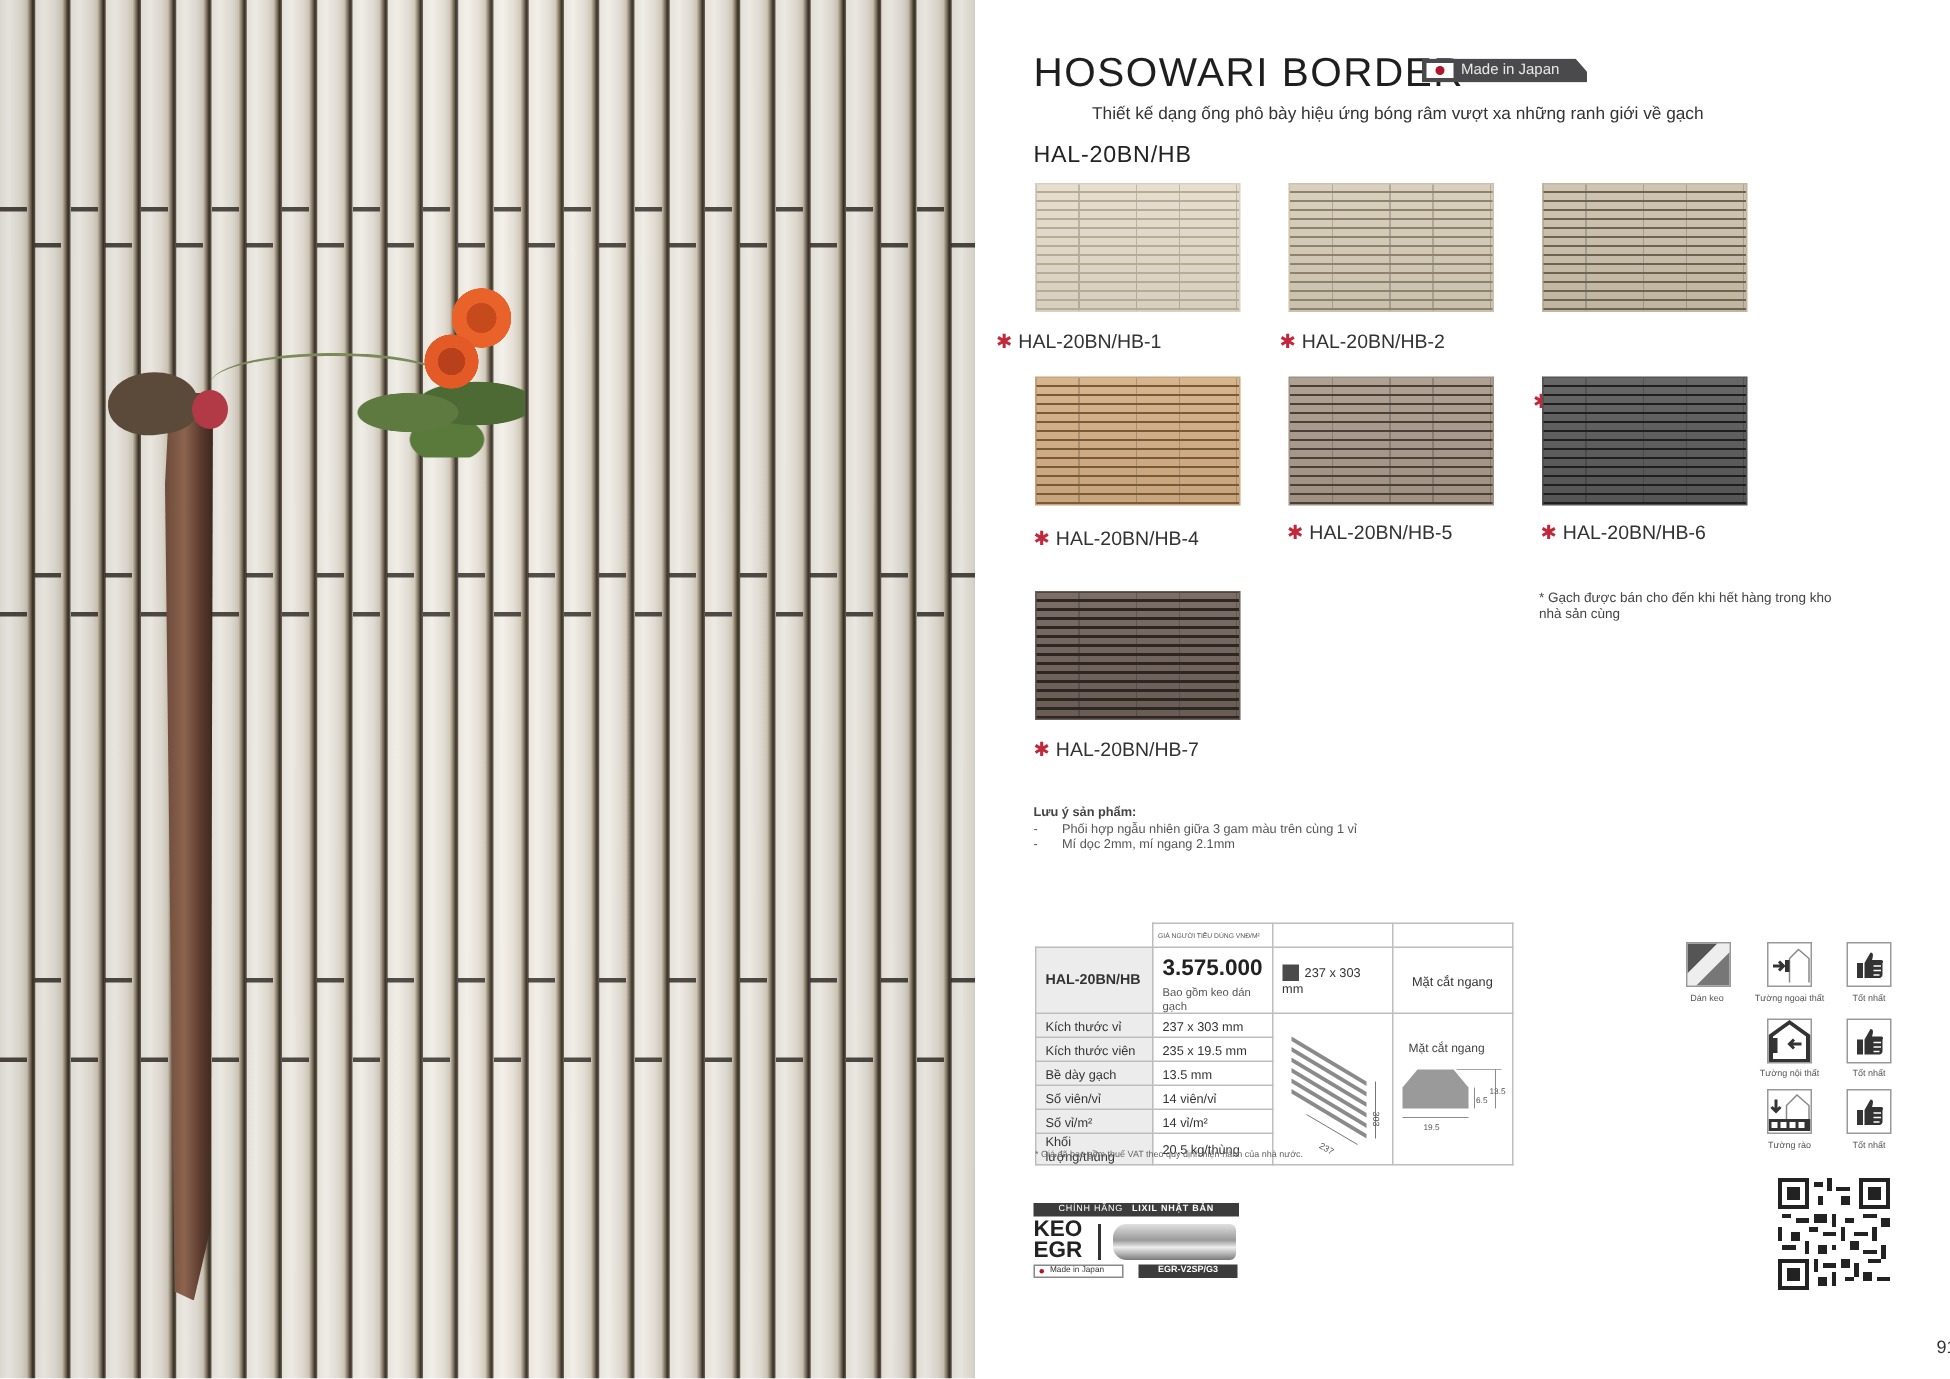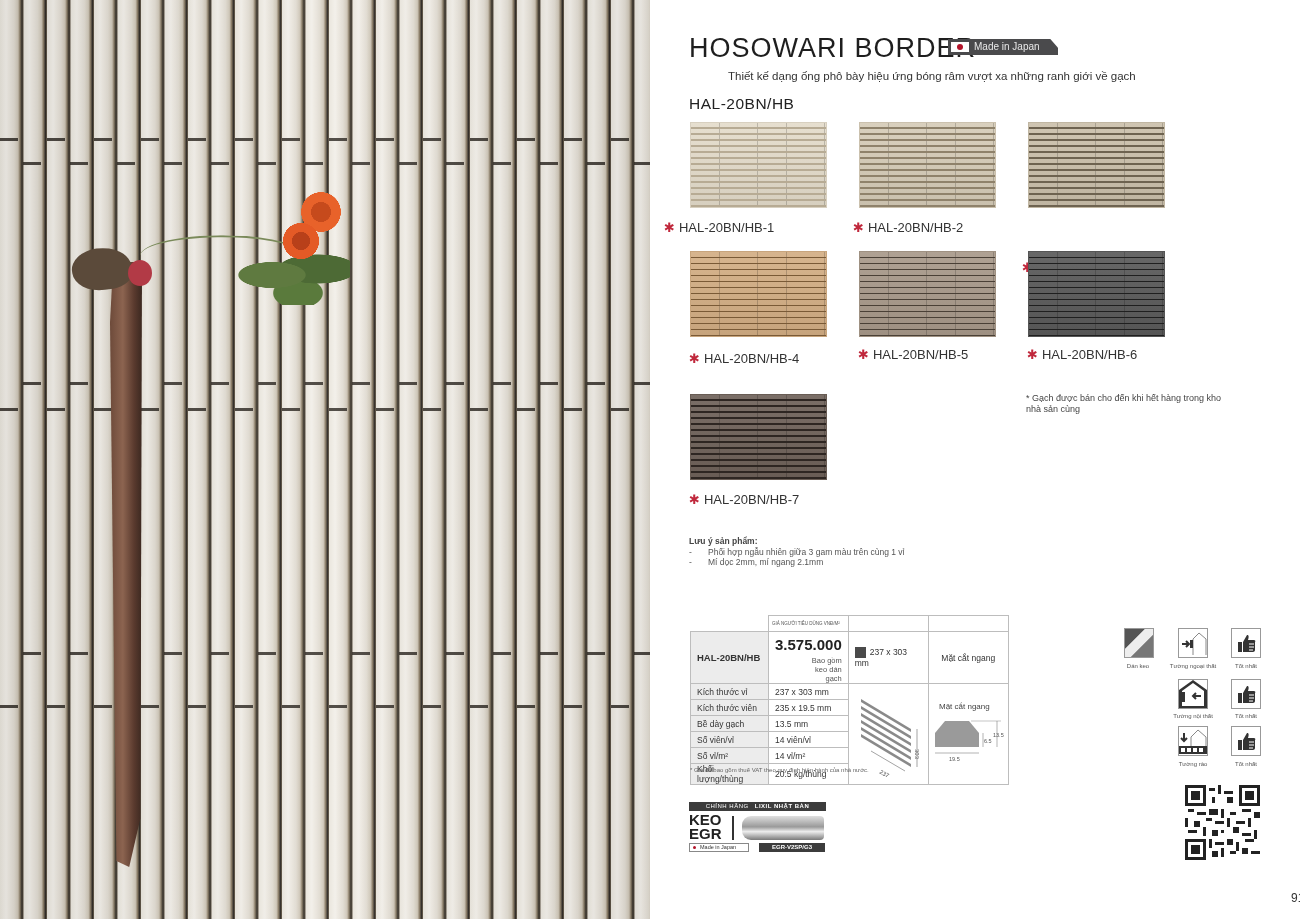--- a/index.html
+++ b/index.html
@@ -56,22 +56,22 @@
   .notes ul { list-style:none; }
   .notes li { position:relative; padding-left:19px; }
   .notes li::before { content:"-"; position:absolute; left:0; }
 
   
   .spec { position:absolute; left:690px; top:615px; border-collapse:collapse; font-size:8.5px; color:#333; }
   .spec td { border:1px solid #bdbdbd; padding:0 6px; height:16px; }
   .spec .price-hd { font-size:4.5px; height:13px; color:#555; padding:0 3px; }
   .spec .name { background:#ececec; font-weight:bold; font-size:9.5px; height:44px; }
   .spec .rowlbl { background:#ececec; width:78px; }
-  .spec .price { font-size:15px; font-weight:bold; color:#222; padding-top:4px;text-align:right; }
-  .spec .price small { display:block; font-size:7.5px; font-weight:normal; color:#555; margin-top:3px;margin-left:36px; }
+  .spec .price { font-size:15px; font-weight:bold; color:#222; padding-top:4px; }
+  .spec .price small { display:block; font-size:7.5px; font-weight:normal; color:#555; margin-top:3px; }
   .spec .val { width:79px; }
   .spec .dim { width:79px; font-size:8.5px; }
   .spec .dim .sq { display:inline-block; width:11px; height:11px; background:#4a4a4a; vertical-align:middle; margin-right:4px; }
   .spec .sect { width:79px; text-align:center; }
   .spec .blank { border-top:1px solid #bdbdbd; }
   .vat-note { position:absolute; left:690px; top:767px; font-size:6px; color:#666; }
 
   
   .glue { position:absolute; left:689px; top:802px; width:138px; height:52px; }
   .glue .top { position:absolute; left:0; top:0; width:137px; height:9px; background:#3c3c3c; color:#fff; font-size:6px; line-height:9px; text-align:center; letter-spacing:.5px; }

